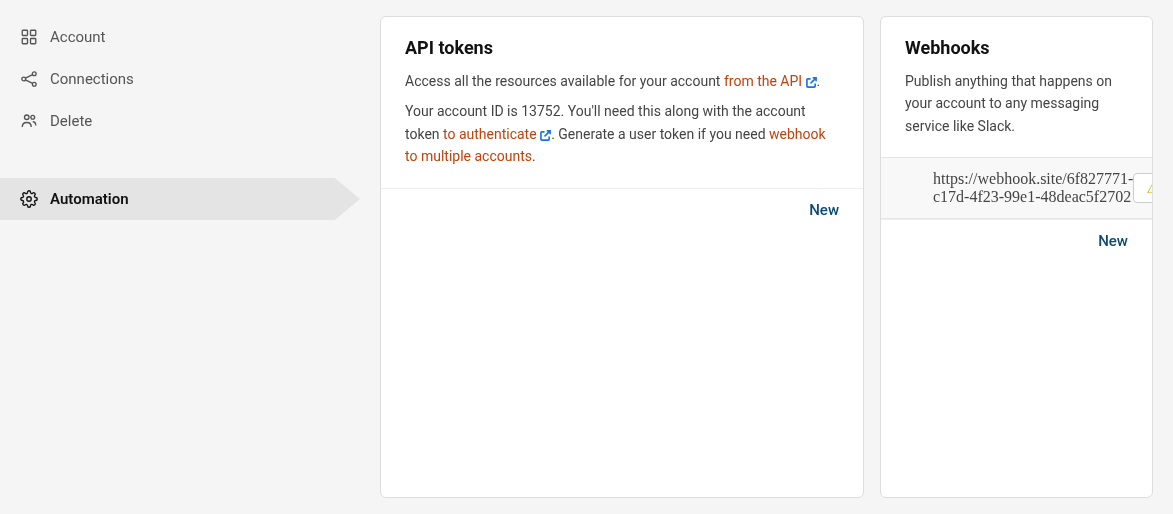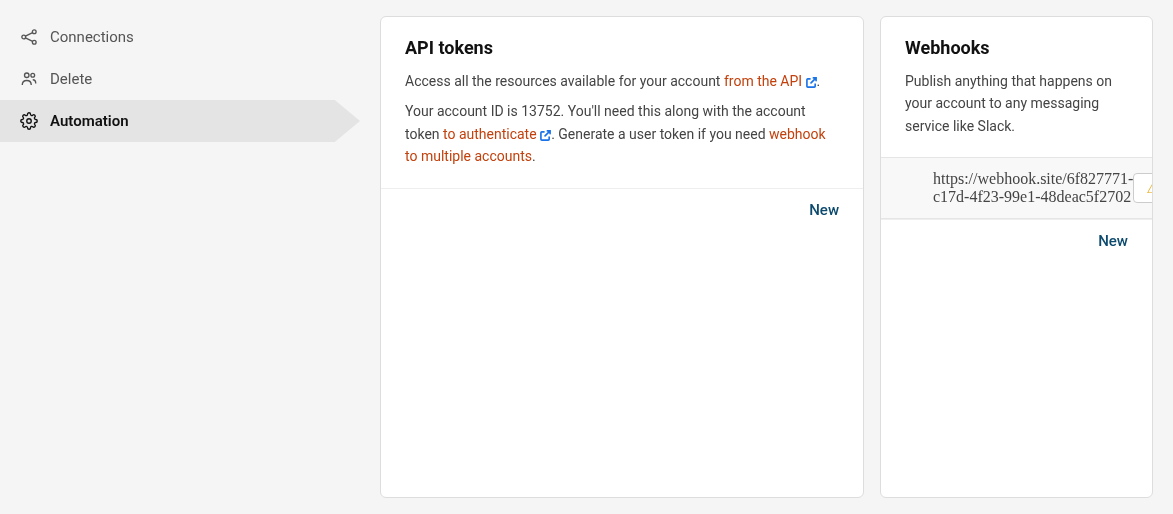--- a/index.html
+++ b/index.html
@@ -26,20 +26,21 @@
       padding: 12px 20px;
       cursor: pointer;
       color: #555;
       font-size: 15px;
     }
     .sidebar-item.active {
       background: #e4e4e4;
       color: #111;
       font-weight: 600;
       clip-path: polygon(0 0, 93% 0, 100% 50%, 93% 100%, 0 100%);
+      margin-top: 36px;
     }
     .sidebar-item svg {
       width: 18px;
       height: 18px;
       flex-shrink: 0;
       stroke: currentColor;
       fill: none;
       stroke-width: 1.8;
     }
 
@@ -124,20 +125,29 @@
     }
     .warn-icon {
       color: #e8a000;
       font-size: 14px;
     }
   </style>
 </head>
 <body>
 
 <div class="sidebar">
+  <div class="sidebar-item">
+    <svg viewBox="0 0 24 24">
+      <rect x="3" y="3" width="7" height="7" rx="1"></rect>
+      <rect x="14" y="3" width="7" height="7" rx="1"></rect>
+      <rect x="3" y="14" width="7" height="7" rx="1"></rect>
+      <rect x="14" y="14" width="7" height="7" rx="1"></rect>
+    </svg>
+    <span>Account</span>
+  </div>
   <div class="sidebar-item">
     <svg viewBox="0 0 24 24">
       <circle cx="5" cy="12" r="2.5"></circle>
       <circle cx="19" cy="5" r="2.5"></circle>
       <circle cx="19" cy="19" r="2.5"></circle>
       <line x1="7.2" y1="10.8" x2="16.8" y2="6.2"></line>
       <line x1="7.2" y1="13.2" x2="16.8" y2="17.8"></line>
     </svg>
     <span>Connections</span>
   </div>

